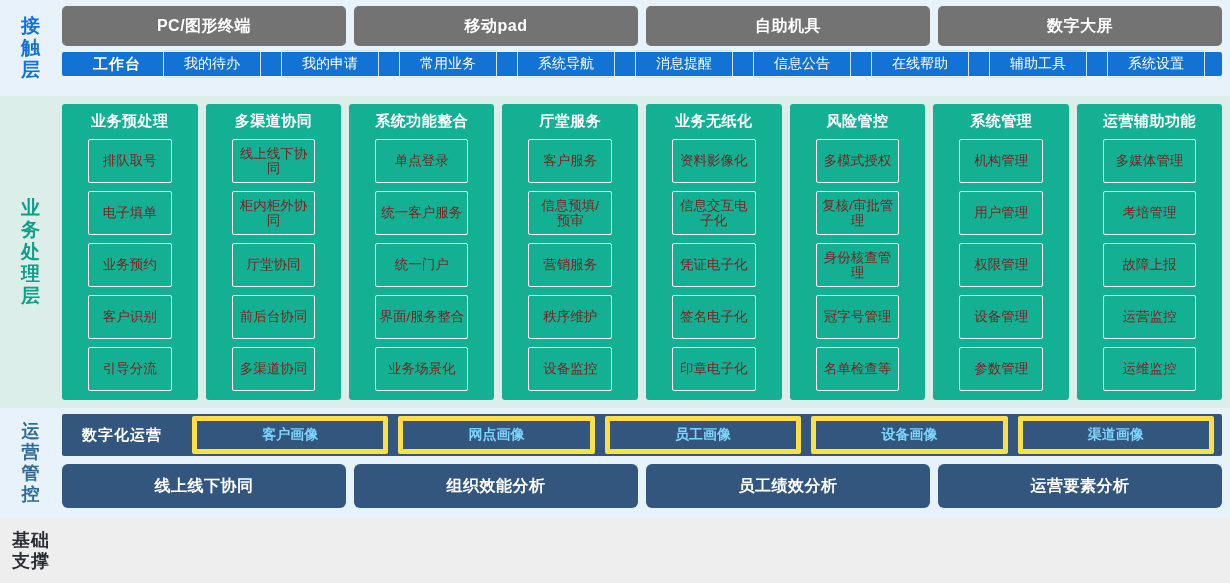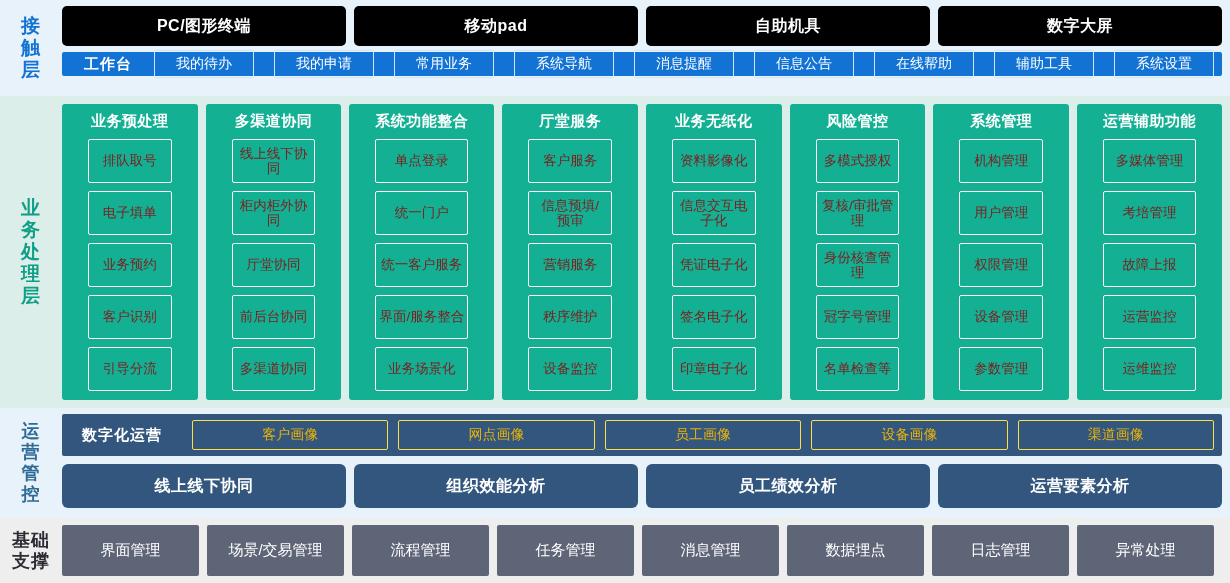--- a/index.html
+++ b/index.html
@@ -23,27 +23,27 @@
     display:flex;flex-direction:column;align-items:center;justify-content:center;
     line-height:1.16;letter-spacing:1px;
   }
   .band-body{flex:1;display:flex;flex-direction:column;box-sizing:border-box;}
 
   
   .layer-contact{background:#e8f2fb;height:96px;padding:6px 8px 6px 0;}
   .layer-contact .band-label{color:#1273d4;font-size:19px;}
   .contact-top{display:flex;gap:8px;height:40px;margin-bottom:6px;}
   .terminal{
-    flex:1;background:#000000;color:#fff;border-radius:5px;
+    flex:1;background:#737373;color:#fff;border-radius:5px;
     display:flex;align-items:center;justify-content:center;
     font-size:16px;font-weight:bold;letter-spacing:.5px;
   }
   .contact-bottom{
     height:24px;background:#1273d4;border-radius:2px;
-    display:flex;align-items:center;gap:8px;padding:0 8px;box-sizing:border-box;
+    display:flex;align-items:center;gap:8px;padding:0 17px;box-sizing:border-box;
   }
   .workbench-label{
     color:#fff;font-size:15px;font-weight:bold;letter-spacing:1px;
     padding:0 14px;white-space:nowrap;
   }
   .chip{
     flex:1;height:26px;border:1px solid #cfe4f8;border-radius:2px;
     color:#fff;font-size:14px;
     display:flex;align-items:center;justify-content:center;white-space:nowrap;
   }
@@ -75,23 +75,23 @@
   .ops-top{
     height:42px;background:#33567e;border-radius:2px;
     display:flex;align-items:center;gap:18px;padding:0 8px;box-sizing:border-box;
     margin-bottom:8px;
   }
   .ops-digital-label{
     color:#fff;font-size:15px;font-weight:bold;letter-spacing:1px;
     padding:0 12px;white-space:nowrap;
   }
   .ops-chip{
-    flex:1;height:28px;border:1px solid #fde047;border-radius:2px;
-    color:#eab308;font-size:14px;
-    display:flex;align-items:center;justify-content:center;white-space:nowrap;
+    flex:1;height:28px;border:5px solid #fde047;border-radius:2px;
+    color:#7dd3fc;font-size:14px;
+    display:flex;align-items:center;justify-content:center;white-space:nowrap;font-weight:bold;
   }
   .ops-bottom{display:flex;gap:8px;height:44px;}
   .ops-analysis{
     flex:1;background:#33567e;border-radius:6px;color:#fff;
     font-size:16px;font-weight:bold;letter-spacing:.5px;
     display:flex;align-items:center;justify-content:center;
   }
 
   
   .layer-base{background:#eeeeee;height:65px;padding:7px 16px 7px 0;}
@@ -170,22 +170,22 @@
               <div class="biz-item">柜内柜外协同</div>
               <div class="biz-item">厅堂协同</div>
               <div class="biz-item">前后台协同</div>
               <div class="biz-item">多渠道协同</div>
             </div>
           </div>
           <div class="biz-col">
             <div class="biz-col-title">系统功能整合</div>
             <div class="biz-items">
               <div class="biz-item">单点登录</div>
+              <div class="biz-item">统一客户服务</div>
               <div class="biz-item">统一门户</div>
-              <div class="biz-item">统一客户服务</div>
               <div class="biz-item">界面/服务整合</div>
               <div class="biz-item">业务场景化</div>
             </div>
           </div>
           <div class="biz-col">
             <div class="biz-col-title">厅堂服务</div>
             <div class="biz-items">
               <div class="biz-item">客户服务</div>
               <div class="biz-item">信息预填/
 预审</div>
@@ -267,27 +267,15 @@
     </div>
   </section>
 
   <section class="band layer-base">
     <div class="band-label">
       <div class="vtext" id="base-label">
           <span>基础</span>
           <span>支撑</span>
         </div>
     </div>
-    <div class="band-body">
-      <div class="base-items" id="base-row">
-          <div class="base-item">界面管理</div>
-          <div class="base-item">场景/交易管理</div>
-          <div class="base-item">流程管理</div>
-          <div class="base-item">任务管理</div>
-          <div class="base-item">消息管理</div>
-          <div class="base-item">数据埋点</div>
-          <div class="base-item">日志管理</div>
-          <div class="base-item">异常处理</div>
-        </div>
-    </div>
   </section>
 
 </div>
 
 </body></html>

